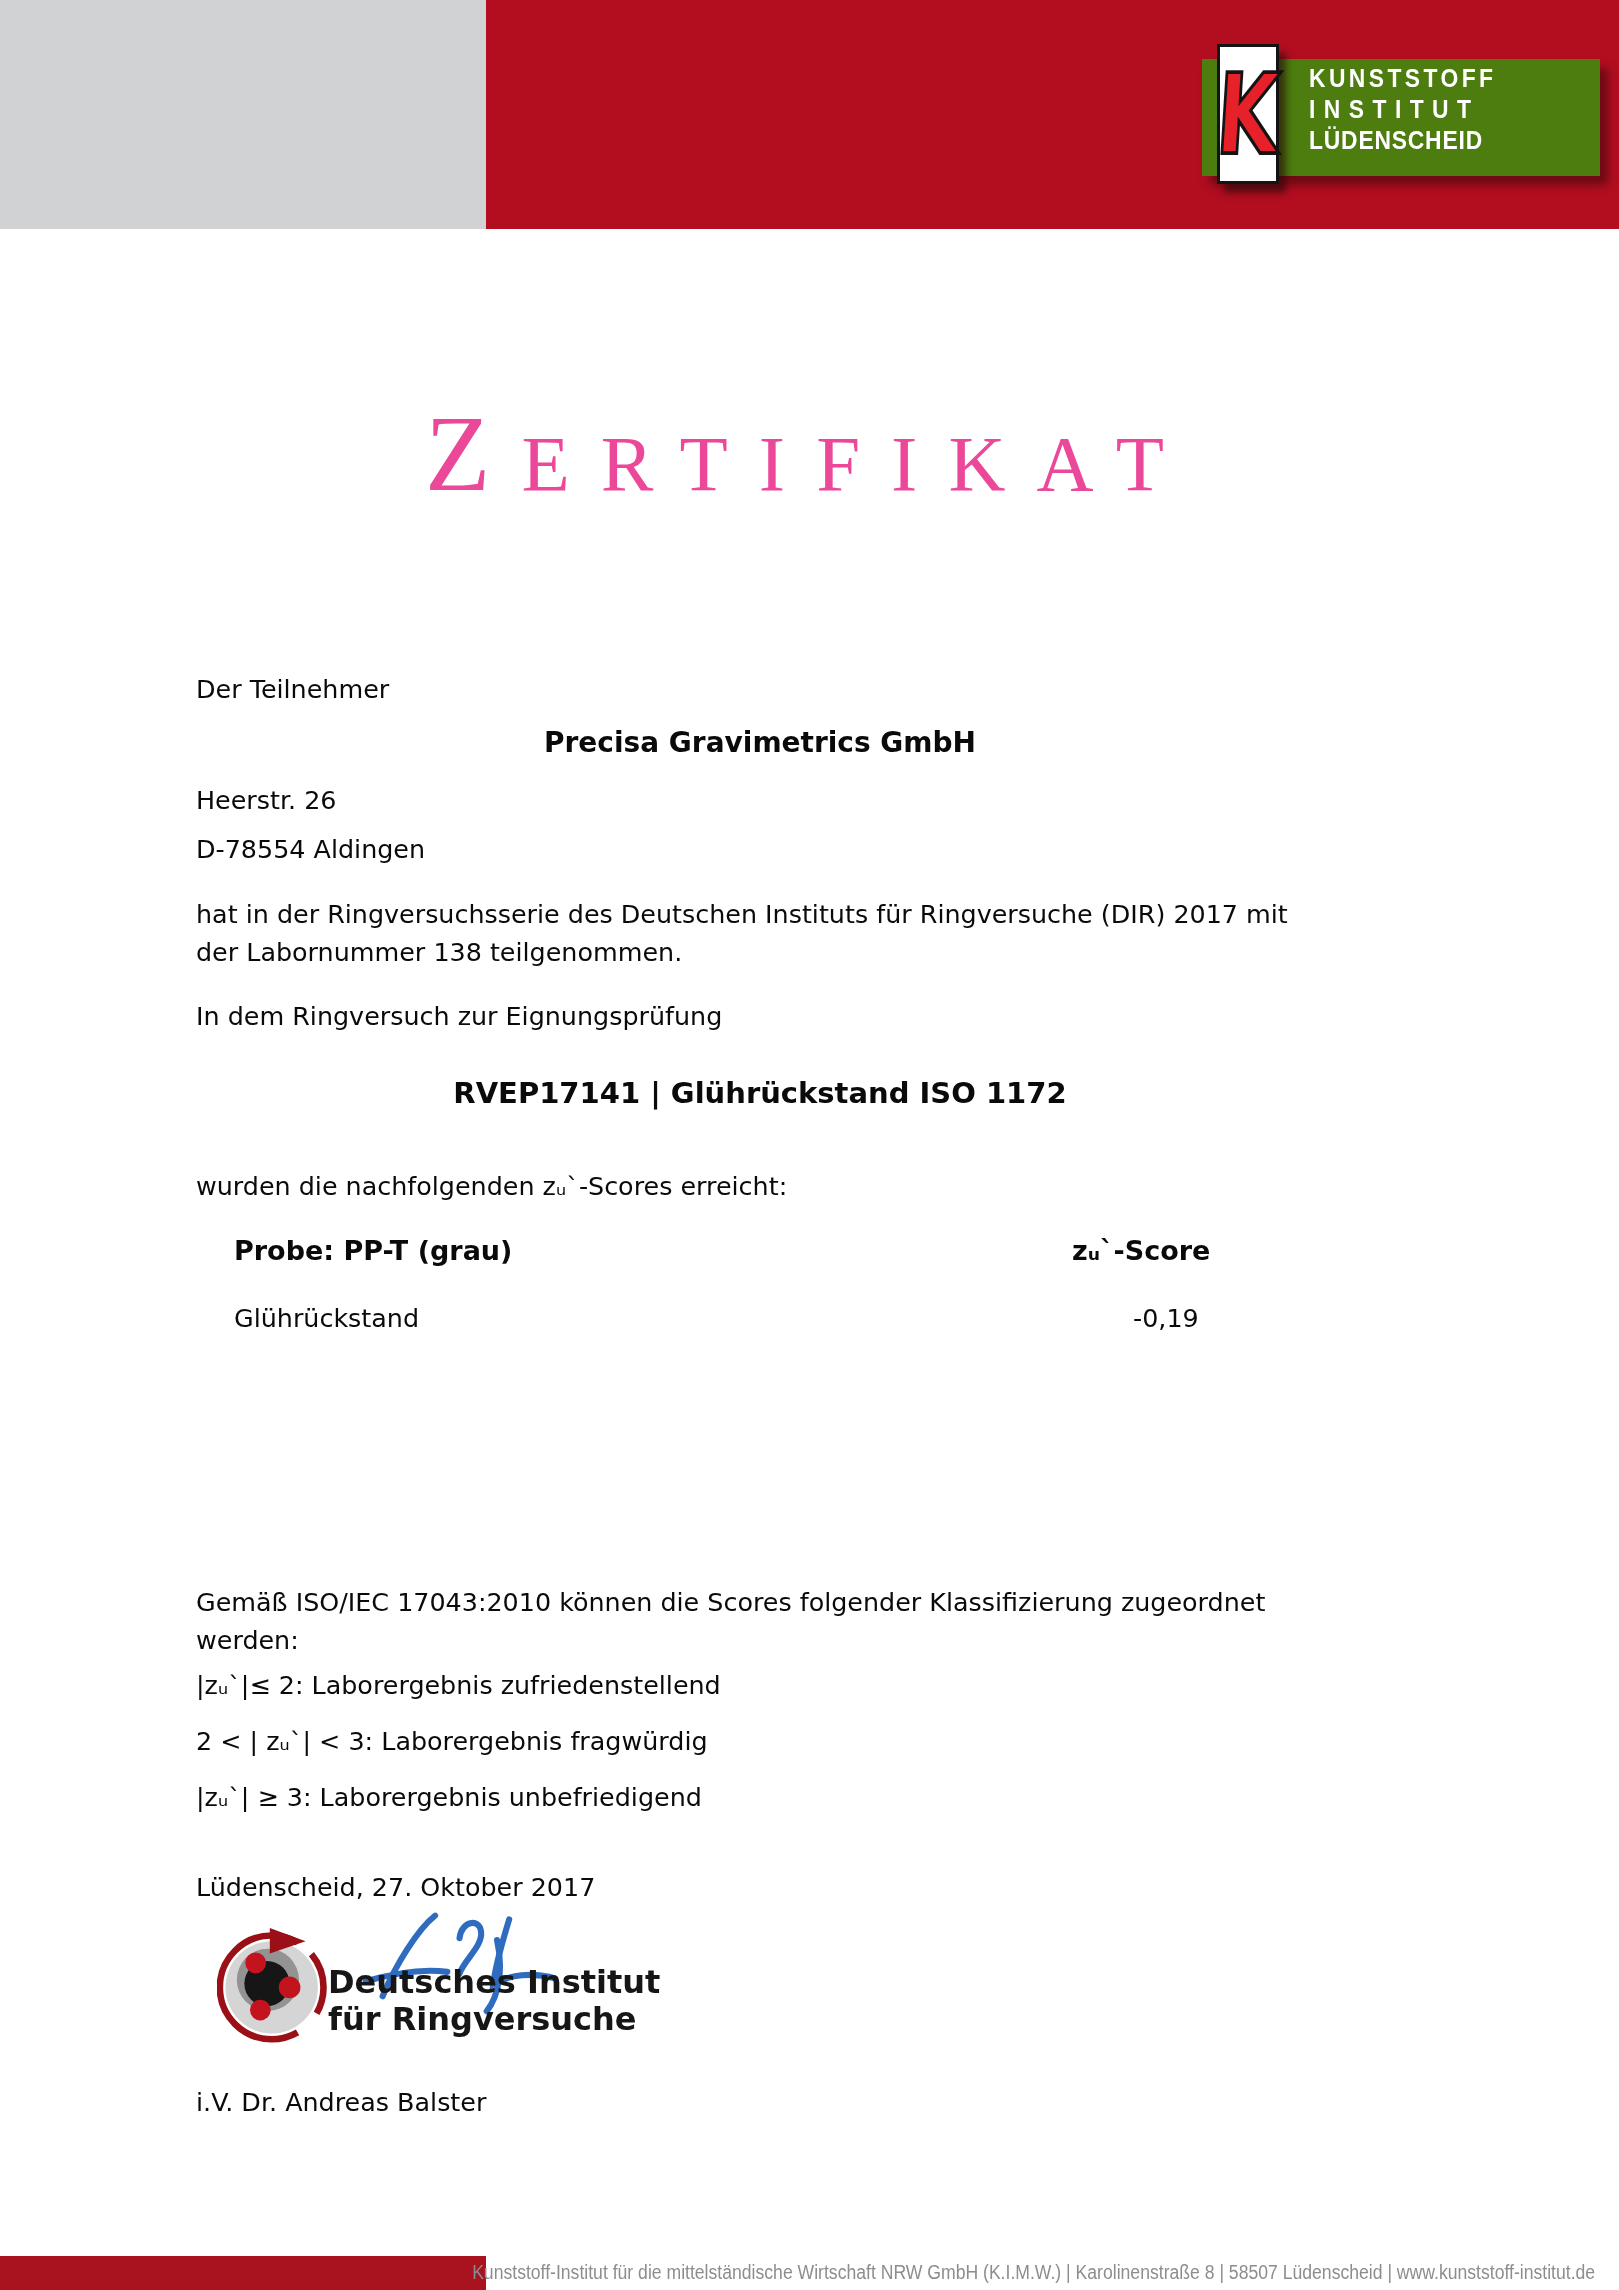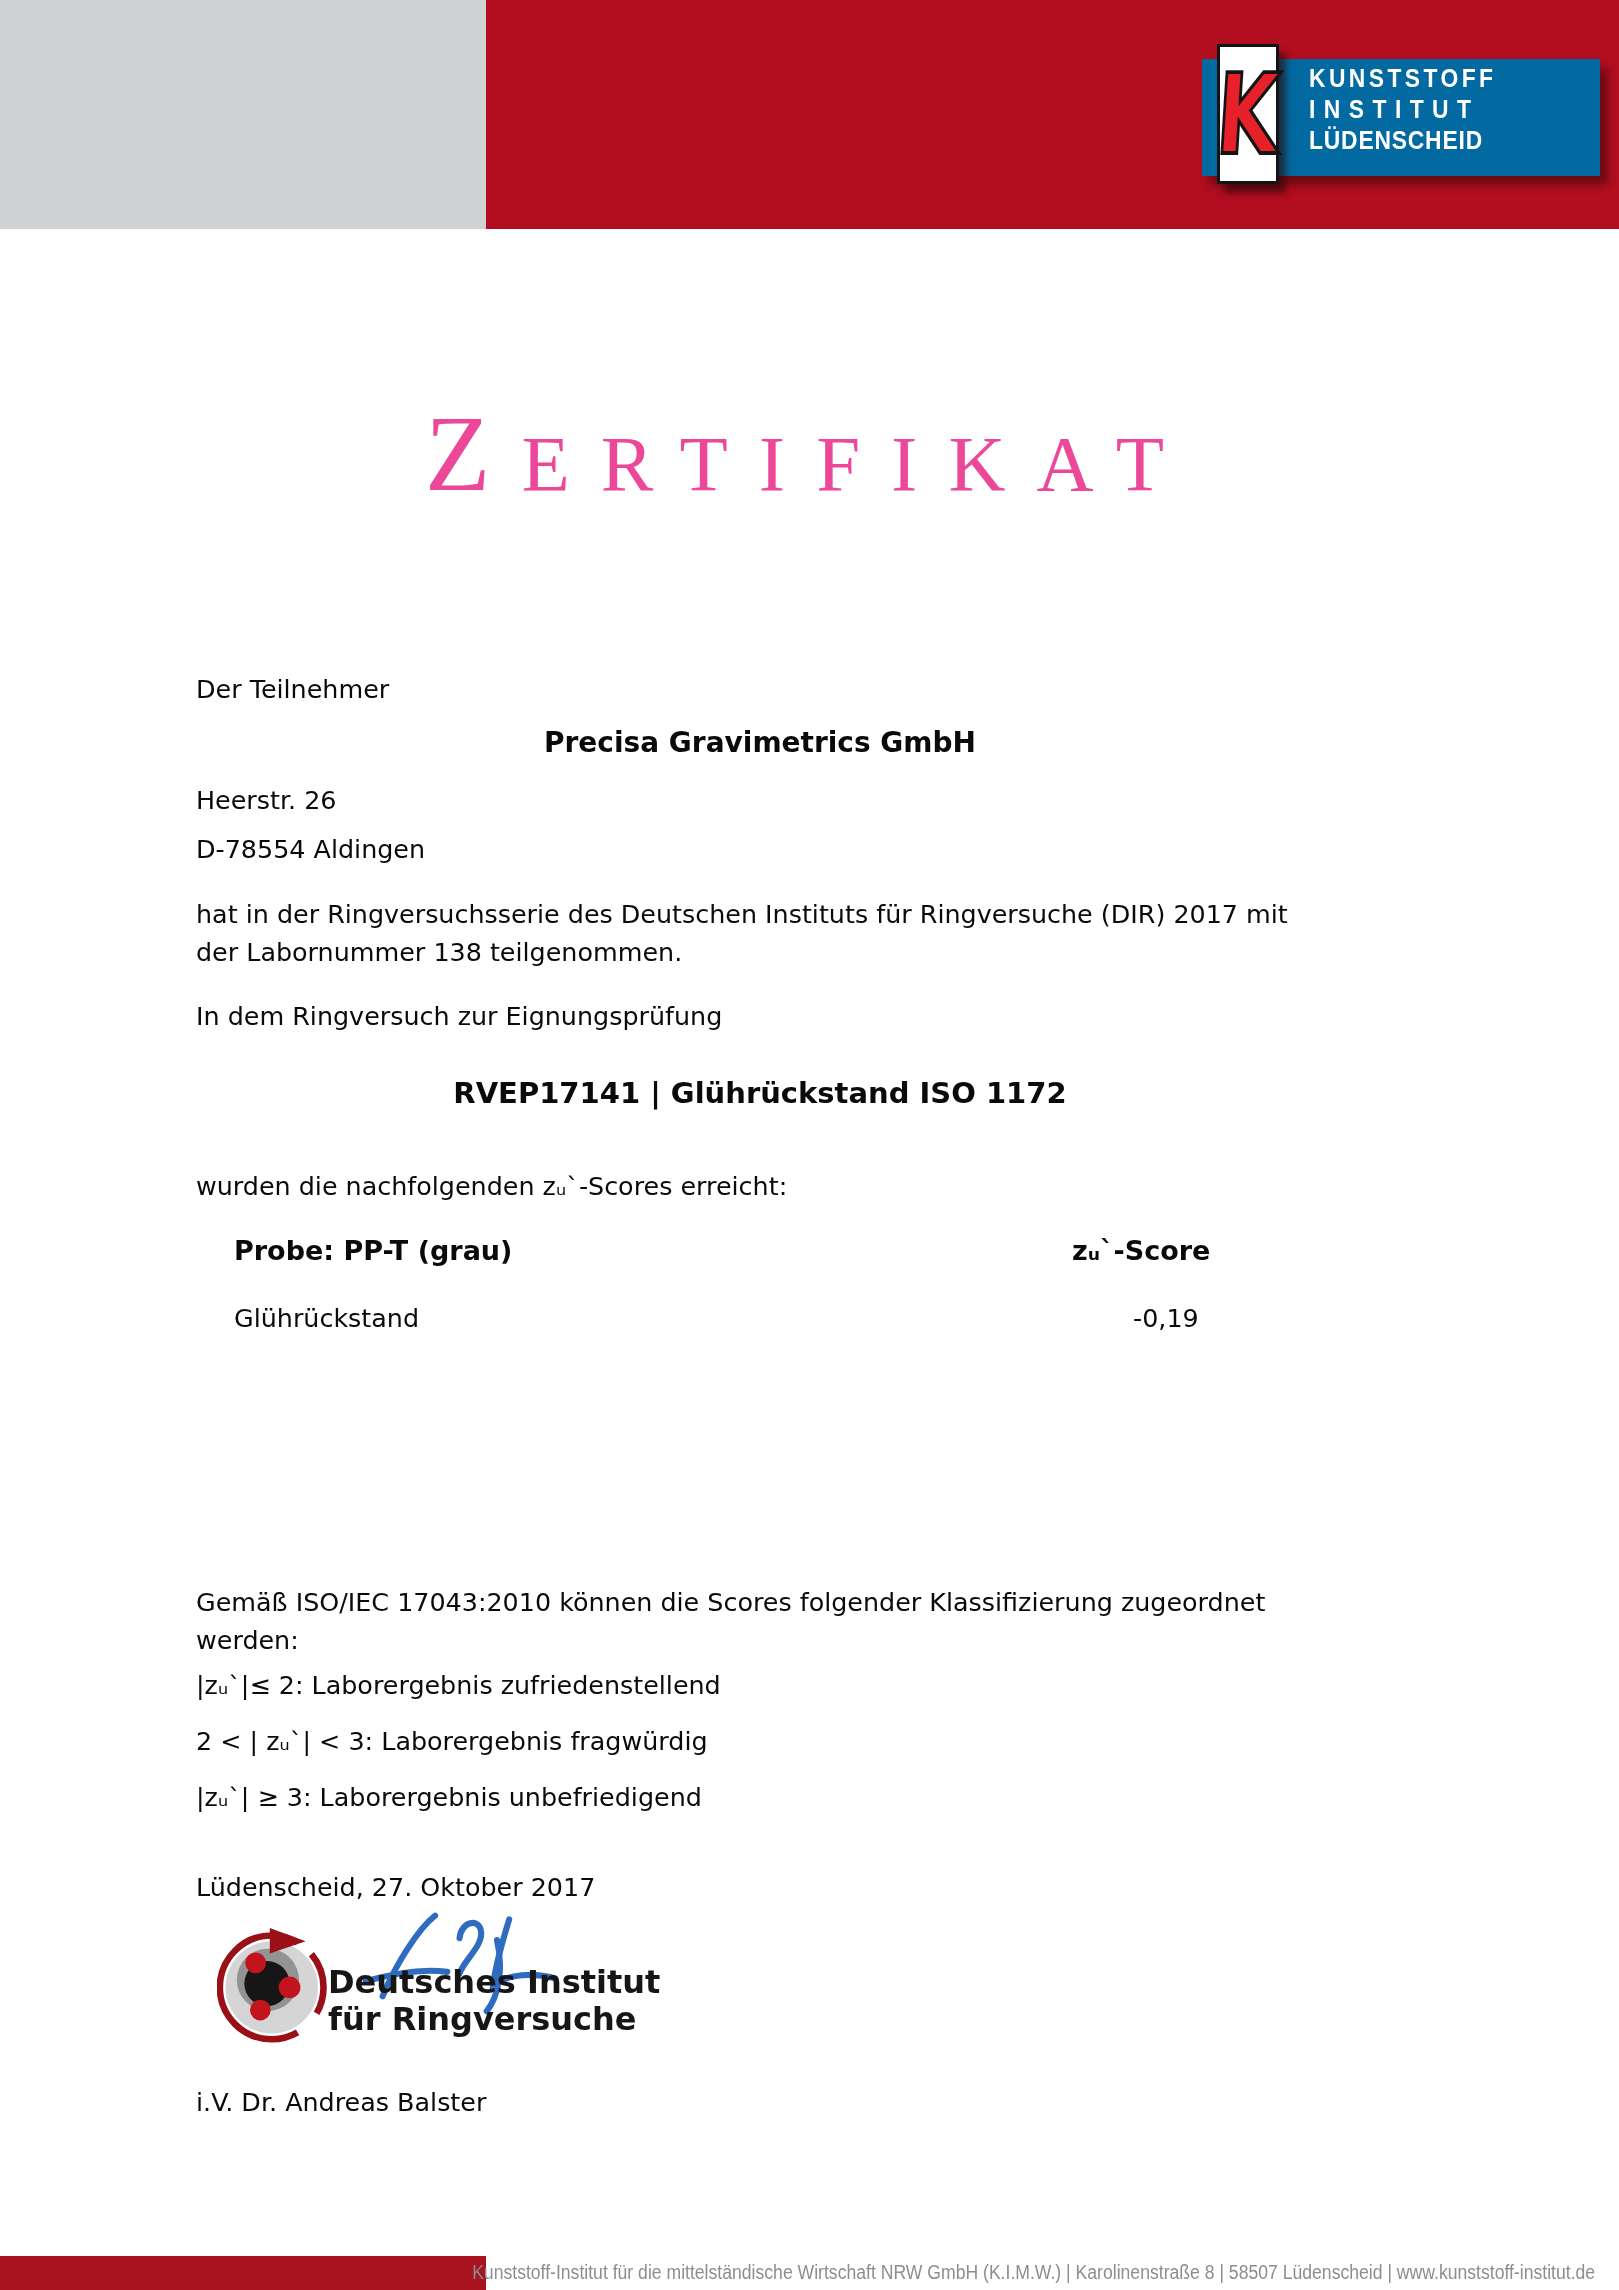--- a/index.html
+++ b/index.html
@@ -3,21 +3,21 @@
 <meta charset="utf-8">
 <style>
   html,body{margin:0;padding:0;background:#e8e8e8;}
   .page{position:relative;width:1620px;height:2291px;background:#ffffff;
         font-family:"DejaVu Sans","Liberation Sans",sans-serif;color:#0a0a0a;overflow:hidden;}
   .abs{position:absolute;}
 
   
   .band{left:0;top:0;width:1620px;height:229px;background:#b20e20;}
   .band-gray{left:0;top:0;width:486px;height:229px;background:#d0d2d4;}
-  .logo-redbox{left:1202px;top:59px;width:398px;height:117px;background:#0369a1;
+  .logo-redbox{left:1202px;top:59px;width:398px;height:117px;background:#4d7c0f;
                box-shadow:7.5px 9.4px 8.5px rgba(55,8,10,.55);}
   .logo-text{position:absolute;left:107px;top:3.8px;color:#ffffff;font-weight:bold;
              font-family:"Liberation Sans",sans-serif;font-size:25.4px;line-height:31px;
              transform:scaleX(.9);transform-origin:left top;white-space:nowrap;}
   .ls1{letter-spacing:3.8px;} .ls2{letter-spacing:9.4px;} .ls3{letter-spacing:0.9px;}
   .k-box{left:1217px;top:44px;width:62px;height:140px;background:#ffffff;
          border:3.8px solid #141414;box-sizing:border-box;
          box-shadow:6.6px 8.5px 6.6px rgba(40,8,8,.6);display:flex;align-items:center;justify-content:center;}
   .k-glyph{font-family:"DejaVu Sans",sans-serif;font-weight:800;font-size:111px;color:#e6212a;
            -webkit-text-stroke:3.8px #141414;transform:scale(.72,1) skewX(-5deg);line-height:1;}

